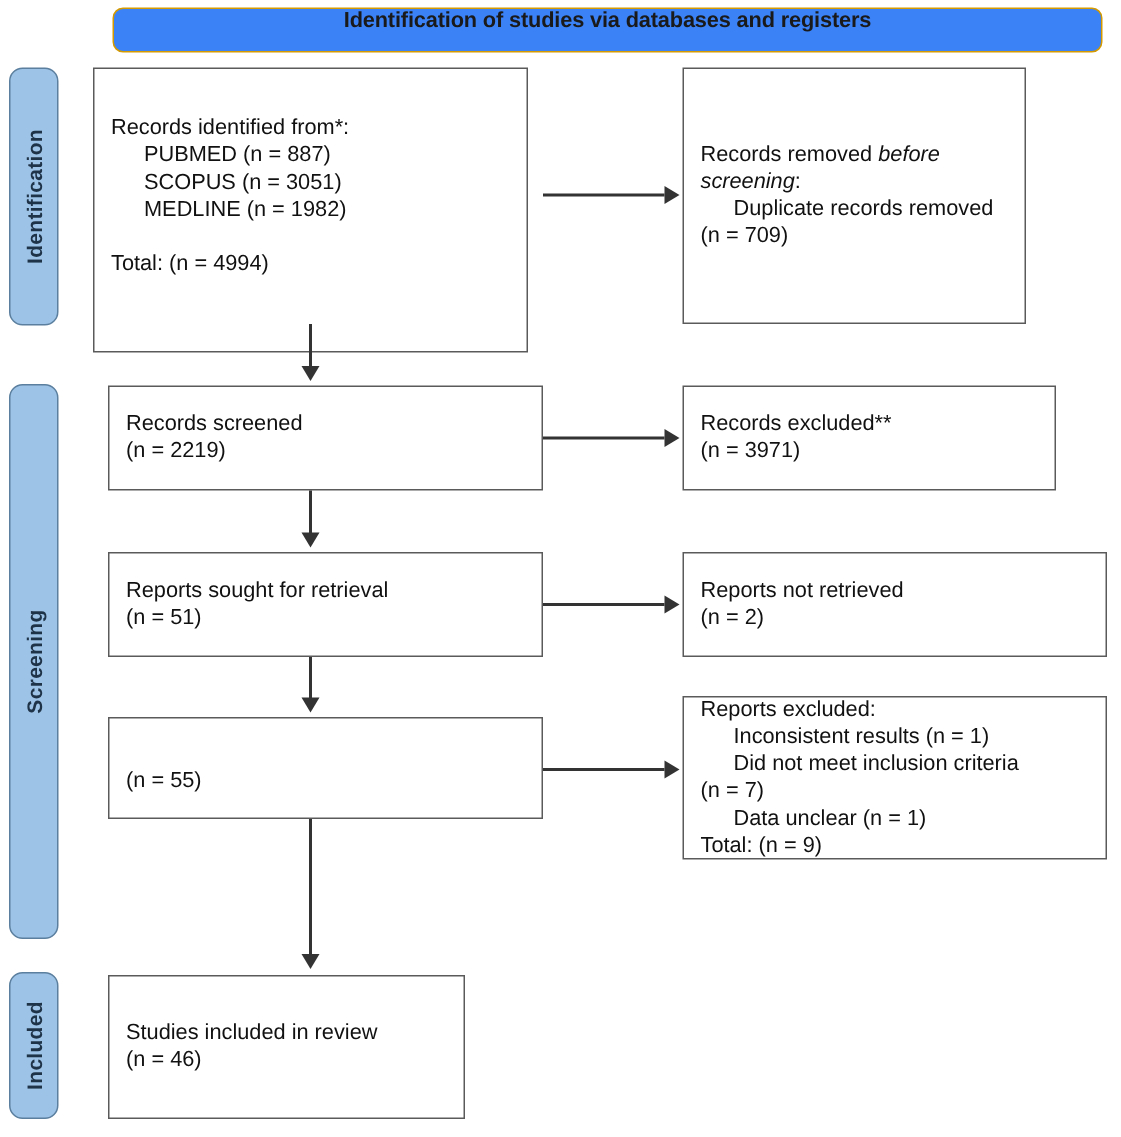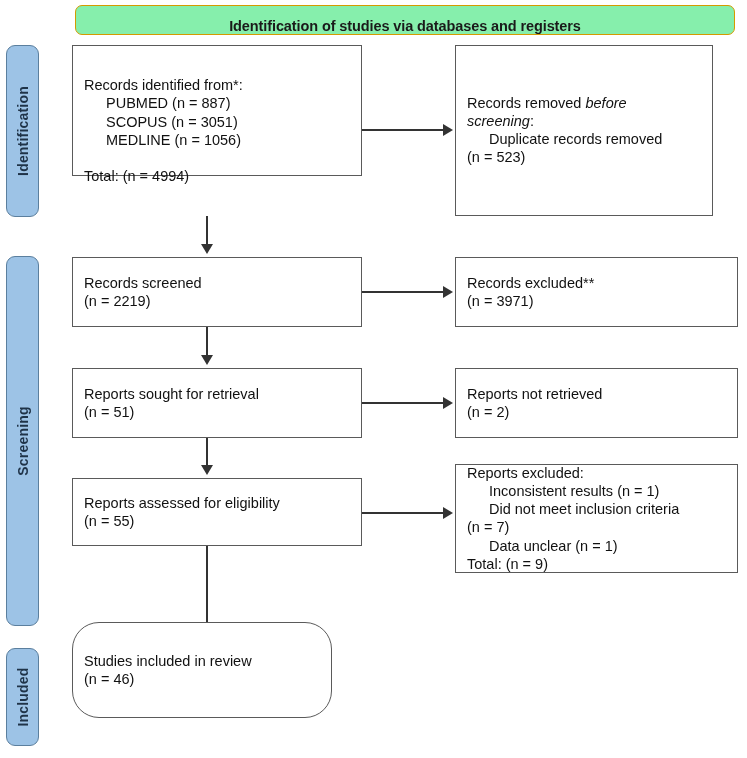--- a/index.html
+++ b/index.html
@@ -16,25 +16,25 @@
     overflow: hidden;
   }
 
   
   .header-banner {
     position: absolute;
     left: 75px;
     top: 5px;
     width: 660px;
     height: 30px;
-    background: #86efac;
+    background: #3b82f6;
     border: 1px solid #d49a00;
     border-radius: 7px;
     display: flex;
-    align-items: flex-end;
+    align-items: flex-start;
     justify-content: center;
     box-sizing: border-box;
   }
   .header-banner span {
     font-size: 14.5px;
     font-weight: bold;
     color: #1a1a1a;
     letter-spacing: -0.1px;
   }
 
@@ -125,39 +125,39 @@
   </div>
 
   <div class="stage-bar" style="top:256px; height:370px;">
     <div class="stage-label">Screening</div>
   </div>
 
   <div class="stage-bar" style="top:648px; height:98px;">
     <div class="stage-label">Included</div>
   </div>
 
-  <div class="flow-box vtop" style="left:72px; top:45px; width:290px; height:131px;">
-    <div class="box-text"><span>Records identified from*:</span><br><span class="ind"></span><span>PUBMED (n = 887)</span><br><span class="ind"></span><span>SCOPUS (n = 3051)</span><br><span class="ind"></span><span>MEDLINE (n = 1056)</span><br><br><span>Total: (n = 4994)</span></div>
+  <div class="flow-box vtop" style="left:62px; top:45px; width:290px; height:190px;">
+    <div class="box-text"><span>Records identified from*:</span><br><span class="ind"></span><span>PUBMED (n = 887)</span><br><span class="ind"></span><span>SCOPUS (n = 3051)</span><br><span class="ind"></span><span>MEDLINE (n = 1982)</span><br><br><span>Total: (n = 4994)</span></div>
   </div>
 
-  <div class="flow-box vcenter" style="left:455px; top:45px; width:258px; height:171px;">
-    <div class="box-text"><span>Records removed </span><span class="ital">before</span><br><span class="ital">screening</span><span>:</span><br><span class="ind"></span><span>Duplicate records removed</span><br><span>(n = 523)</span></div>
+  <div class="flow-box vcenter" style="left:455px; top:45px; width:229px; height:171px;">
+    <div class="box-text"><span>Records removed </span><span class="ital">before</span><br><span class="ital">screening</span><span>:</span><br><span class="ind"></span><span>Duplicate records removed</span><br><span>(n = 709)</span></div>
   </div>
 
   <div class="conn conn-h" style="left:362px; top:129px; width:81px;"></div>
   <div class="arrow-right" style="left:443px; top:124px;"></div>
 
   <div class="conn conn-v" style="left:206px; top:216px; height:30px;"></div>
   <div class="arrow-down" style="left:201px; top:244px;"></div>
 
   <div class="flow-box vcenter" style="left:72px; top:257px; width:290px; height:70px;">
     <div class="box-text"><span>Records screened</span><br><span>(n = 2219)</span></div>
   </div>
 
-  <div class="flow-box vcenter" style="left:455px; top:257px; width:283px; height:70px;">
+  <div class="flow-box vcenter" style="left:455px; top:257px; width:249px; height:70px;">
     <div class="box-text"><span>Records excluded**</span><br><span>(n = 3971)</span></div>
   </div>
 
   <div class="conn conn-h" style="left:362px; top:291px; width:81px;"></div>
   <div class="arrow-right" style="left:443px; top:286px;"></div>
 
   <div class="conn conn-v" style="left:206px; top:327px; height:30px;"></div>
   <div class="arrow-down" style="left:201px; top:355px;"></div>
 
   <div class="flow-box vcenter" style="left:72px; top:368px; width:290px; height:70px;">
@@ -168,30 +168,30 @@
     <div class="box-text"><span>Reports not retrieved</span><br><span>(n = 2)</span></div>
   </div>
 
   <div class="conn conn-h" style="left:362px; top:402px; width:81px;"></div>
   <div class="arrow-right" style="left:443px; top:397px;"></div>
 
   <div class="conn conn-v" style="left:206px; top:438px; height:29px;"></div>
   <div class="arrow-down" style="left:201px; top:465px;"></div>
 
   <div class="flow-box vcenter" style="left:72px; top:478px; width:290px; height:68px;">
-    <div class="box-text"><span>Reports assessed for eligibility</span><br><span>(n = 55)</span></div>
+    <div class="box-text"><br><span>(n = 55)</span></div>
   </div>
 
   <div class="flow-box vcenter" style="left:455px; top:464px; width:283px; height:109px;">
     <div class="box-text"><span>Reports excluded:</span><br><span class="ind"></span><span>Inconsistent results (n = 1)</span><br><span class="ind"></span><span>Did not meet inclusion criteria</span><br><span>(n = 7)</span><br><span class="ind"></span><span>Data unclear (n = 1)</span><br><span>Total: (n = 9)</span></div>
   </div>
 
   <div class="conn conn-h" style="left:362px; top:512px; width:81px;"></div>
   <div class="arrow-right" style="left:443px; top:507px;"></div>
 
   <div class="conn conn-v" style="left:206px; top:546px; height:92px;"></div>
   <div class="arrow-down" style="left:201px; top:636px;"></div>
 
-  <div class="flow-box vcenter" style="left:72px; top:622px; width:260px; height:96px;border-radius:27px;">
+  <div class="flow-box vcenter" style="left:72px; top:650px; width:238px; height:96px;">
     <div class="box-text"><span>Studies included in review</span><br><span>(n = 46)</span></div>
   </div>
 
 </div>
 
 </body></html>

